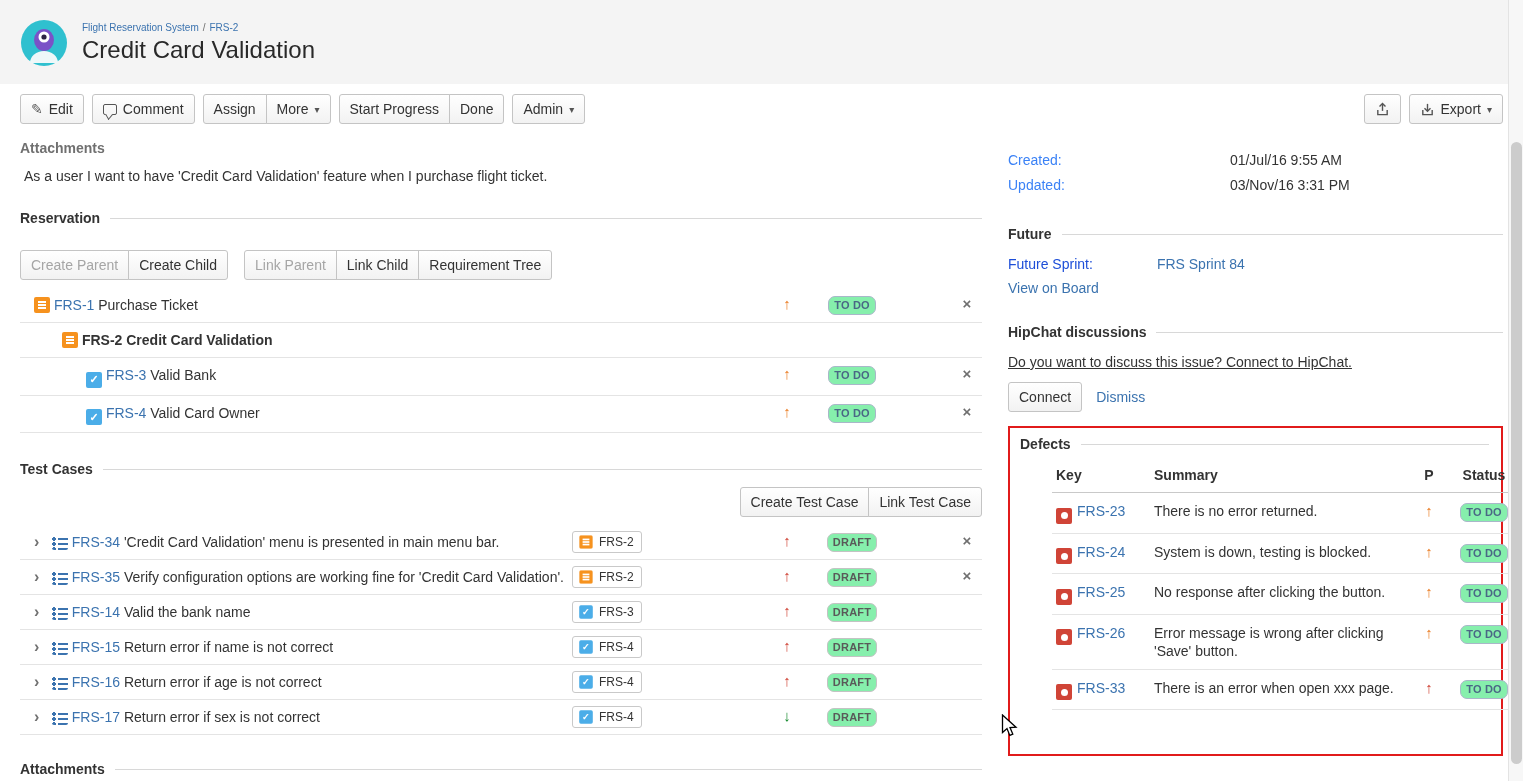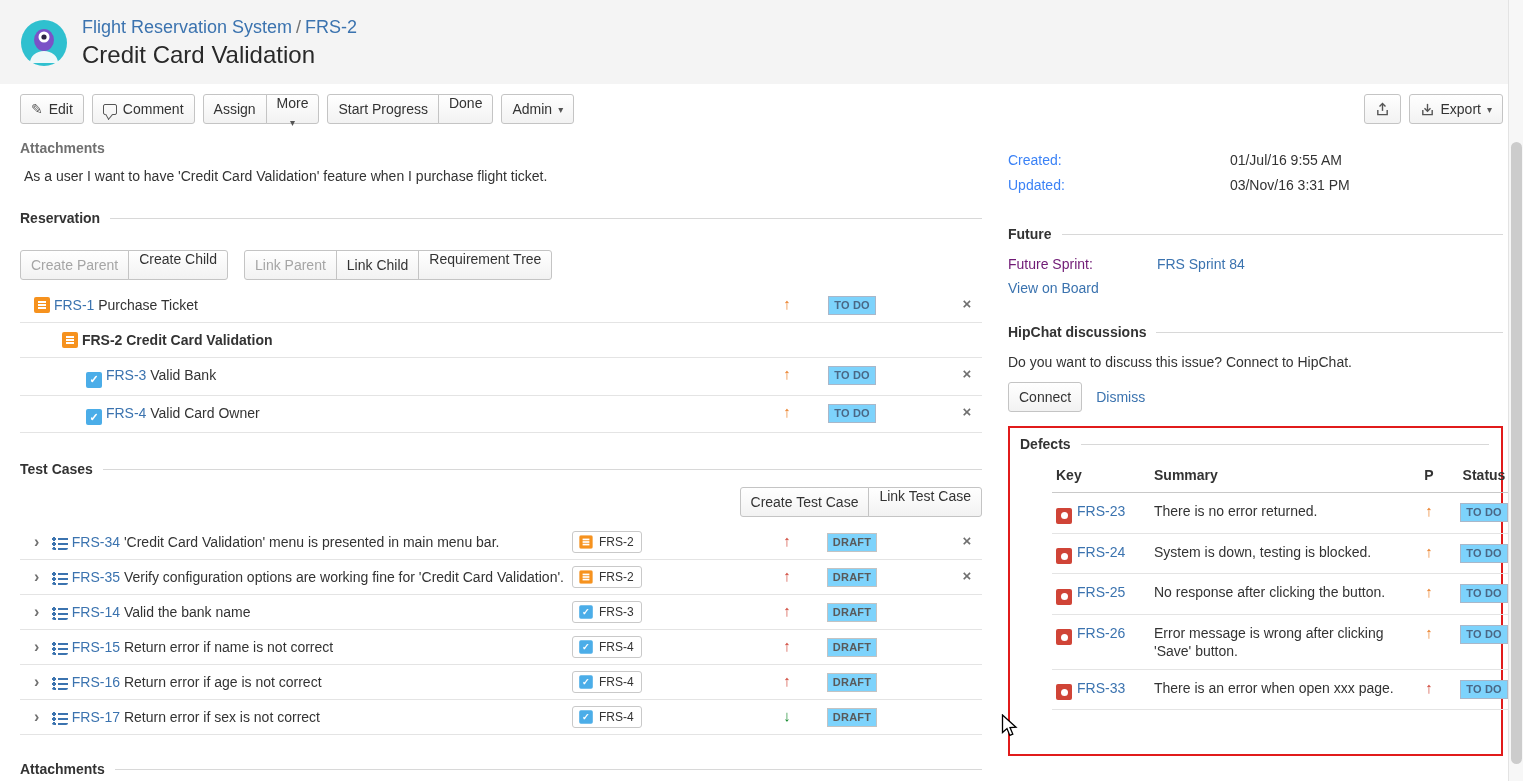--- a/index.html
+++ b/index.html
@@ -3,35 +3,35 @@
 <meta charset="utf-8">
 <style>
   * { box-sizing: border-box; margin: 0; padding: 0; }
   html,body { width:1523px; height:781px; overflow:hidden; }
   body { font-family:"Liberation Sans", sans-serif; font-size:14px; color:#333; background:#fff; position:relative; }
   a { color:#3b73af; text-decoration:none; }
 
   
   .issue-header { background:#f4f4f4; height:84px; padding:12px 20px 10px; display:flex; align-items:center; gap:14px; }
   .avatar { width:48px; height:48px; flex:none; }
-  .crumbs { font-size:18px; margin-bottom:3px; }
+  .crumbs { font-size:10px; margin-bottom:3px; }
   .crumb-sep { color:#707070; margin:0 4px; }
   h1.page-title { font-size:24px; font-weight:400; color:#292929; }
 
   
   .toolbar { display:flex; justify-content:space-between; align-items:center; padding:10px 20px; height:50px; }
   .tb-left, .tb-right { display:flex; align-items:center; gap:8px; }
   .btn { display:inline-flex; align-items:center; gap:6px; height:30px; padding:0 10px;
          background:linear-gradient(#ffffff,#f2f2f2); border:1px solid #c4c4c4; border-radius:3px;
          color:#333; font-size:14px; font-family:inherit; cursor:pointer; white-space:nowrap; }
   .btn.disabled { color:#a5a5a5; }
   .btn-group { display:inline-flex; }
   .btn-group .btn { border-radius:0; margin-left:-1px; }
   .btn-group .btn:first-child { border-radius:3px 0 0 3px; margin-left:0; }
-  .btn-group .btn:last-child { border-radius:0 3px 3px 0;flex-direction:column; }
+  .btn-group .btn:last-child { border-radius:0 3px 3px 0; }
   .caret { font-size:10px; color:#555; }
   .pencil { font-size:14px; color:#555; }
   .bubble { width:14px; height:11px; border:1px solid #555; border-radius:2px; position:relative; display:inline-block; }
   .bubble::after { content:""; position:absolute; left:2px; bottom:-4px; width:5px; height:5px; background:inherit;
                    border-right:1px solid #555; border-bottom:1px solid #555; transform:rotate(60deg) skewX(20deg); background:#f6f6f6; }
 
   
   .content { display:flex; padding-top:6px; }
   .col-left { width:962px; margin-left:20px; flex:none; }
   .col-right { flex:1; margin-left:26px; margin-right:20px; min-width:0; }
@@ -76,40 +76,40 @@
         linear-gradient(#3b73af,#3b73af),linear-gradient(#3b73af,#3b73af),linear-gradient(#3b73af,#3b73af);
       background-size:4px 4px,4px 4px,4px 4px,10px 2px,10px 2px,10px 2px;
       background-position:0 3px,0 8px,0 13px,6px 4px,6px 9px,6px 14px; background-repeat:no-repeat; }
   .ticon-sm { transform:scale(0.85); transform-origin:center; vertical-align:-3px; }
 
   .twisty { display:inline-block; width:14px; color:#707070; font-size:16px; font-weight:700; line-height:14px; cursor:pointer; }
   .row-close { color:#707070; font-size:15px; font-weight:700; cursor:pointer; }
   .pri { font-weight:700; font-size:15px; line-height:18px; }
   .pri-major { color:#ea7d24; } .pri-high { color:#d04437; } .pri-low { color:#14892c; }
 
-  .loz { display:inline-block; font-size:11px; font-weight:700; line-height:1; padding:3px 5px; border-radius:0;
-         background:#7dd3fc; white-space:nowrap; letter-spacing:.2px; }
+  .loz { display:inline-block; font-size:11px; font-weight:700; line-height:1; padding:3px 5px; border-radius:7px;
+         background:#86efac; white-space:nowrap; letter-spacing:.2px; }
   .loz-todo  { color:#4a6785; border:1px solid #a9b7c9; }
   .loz-draft { color:#595959; border:1px solid #c3c3c3; }
 
   .link-chip { display:inline-flex; align-items:center; gap:5px; border:1px solid #c9c9c9; border-radius:3px;
                background:#fff; padding:2px 7px 2px 5px; font-size:12px; color:#333; cursor:pointer; }
 
   .mt-req { margin-top:24px; } .mt-tc { margin-top:28px; } .mt-att { margin-top:26px; }
 
   
   .dates { margin-top:8px; }
   .date-row { line-height:25px; }
   .date-row .dlabel { display:inline-block; width:218px; color:#3b82f6; }
   .agile-h { margin-top:28px; }
   .sprint-row { margin-top:14px; }
-  .sprint-row .dlabel { display:inline-block; width:145px; color:#701a75; }
+  .sprint-row .dlabel { display:inline-block; width:145px; color:#1d4ed8; }
   .board-link { margin-top:8px; }
   .hip-h { margin-top:28px; }
-  .hip-text { margin-top:12px; line-height:20px; }
+  .hip-text { margin-top:12px; line-height:20px;text-decoration:underline; }
   .hip-actions { margin-top:10px; display:flex; align-items:center; gap:14px; }
 
   .defects-box { margin-top:14px; border:2px solid #e11b1b; padding:8px 12px 44px 10px; }
   .dtable { width:100%; border-collapse:collapse; margin-top:6px; table-layout:fixed;margin-left:32px; }
   .dtable th { font-weight:700; text-align:left; padding:9px 4px; border-bottom:1px solid #c9c9c9; }
   .dtable td { padding:9px 4px; border-bottom:1px solid #e4e4e4; vertical-align:top; line-height:18px; }
   .dtable .c { text-align:center; }
   .kcell { white-space:nowrap; }
   .kcell .ticon { margin-right:5px; }
 

